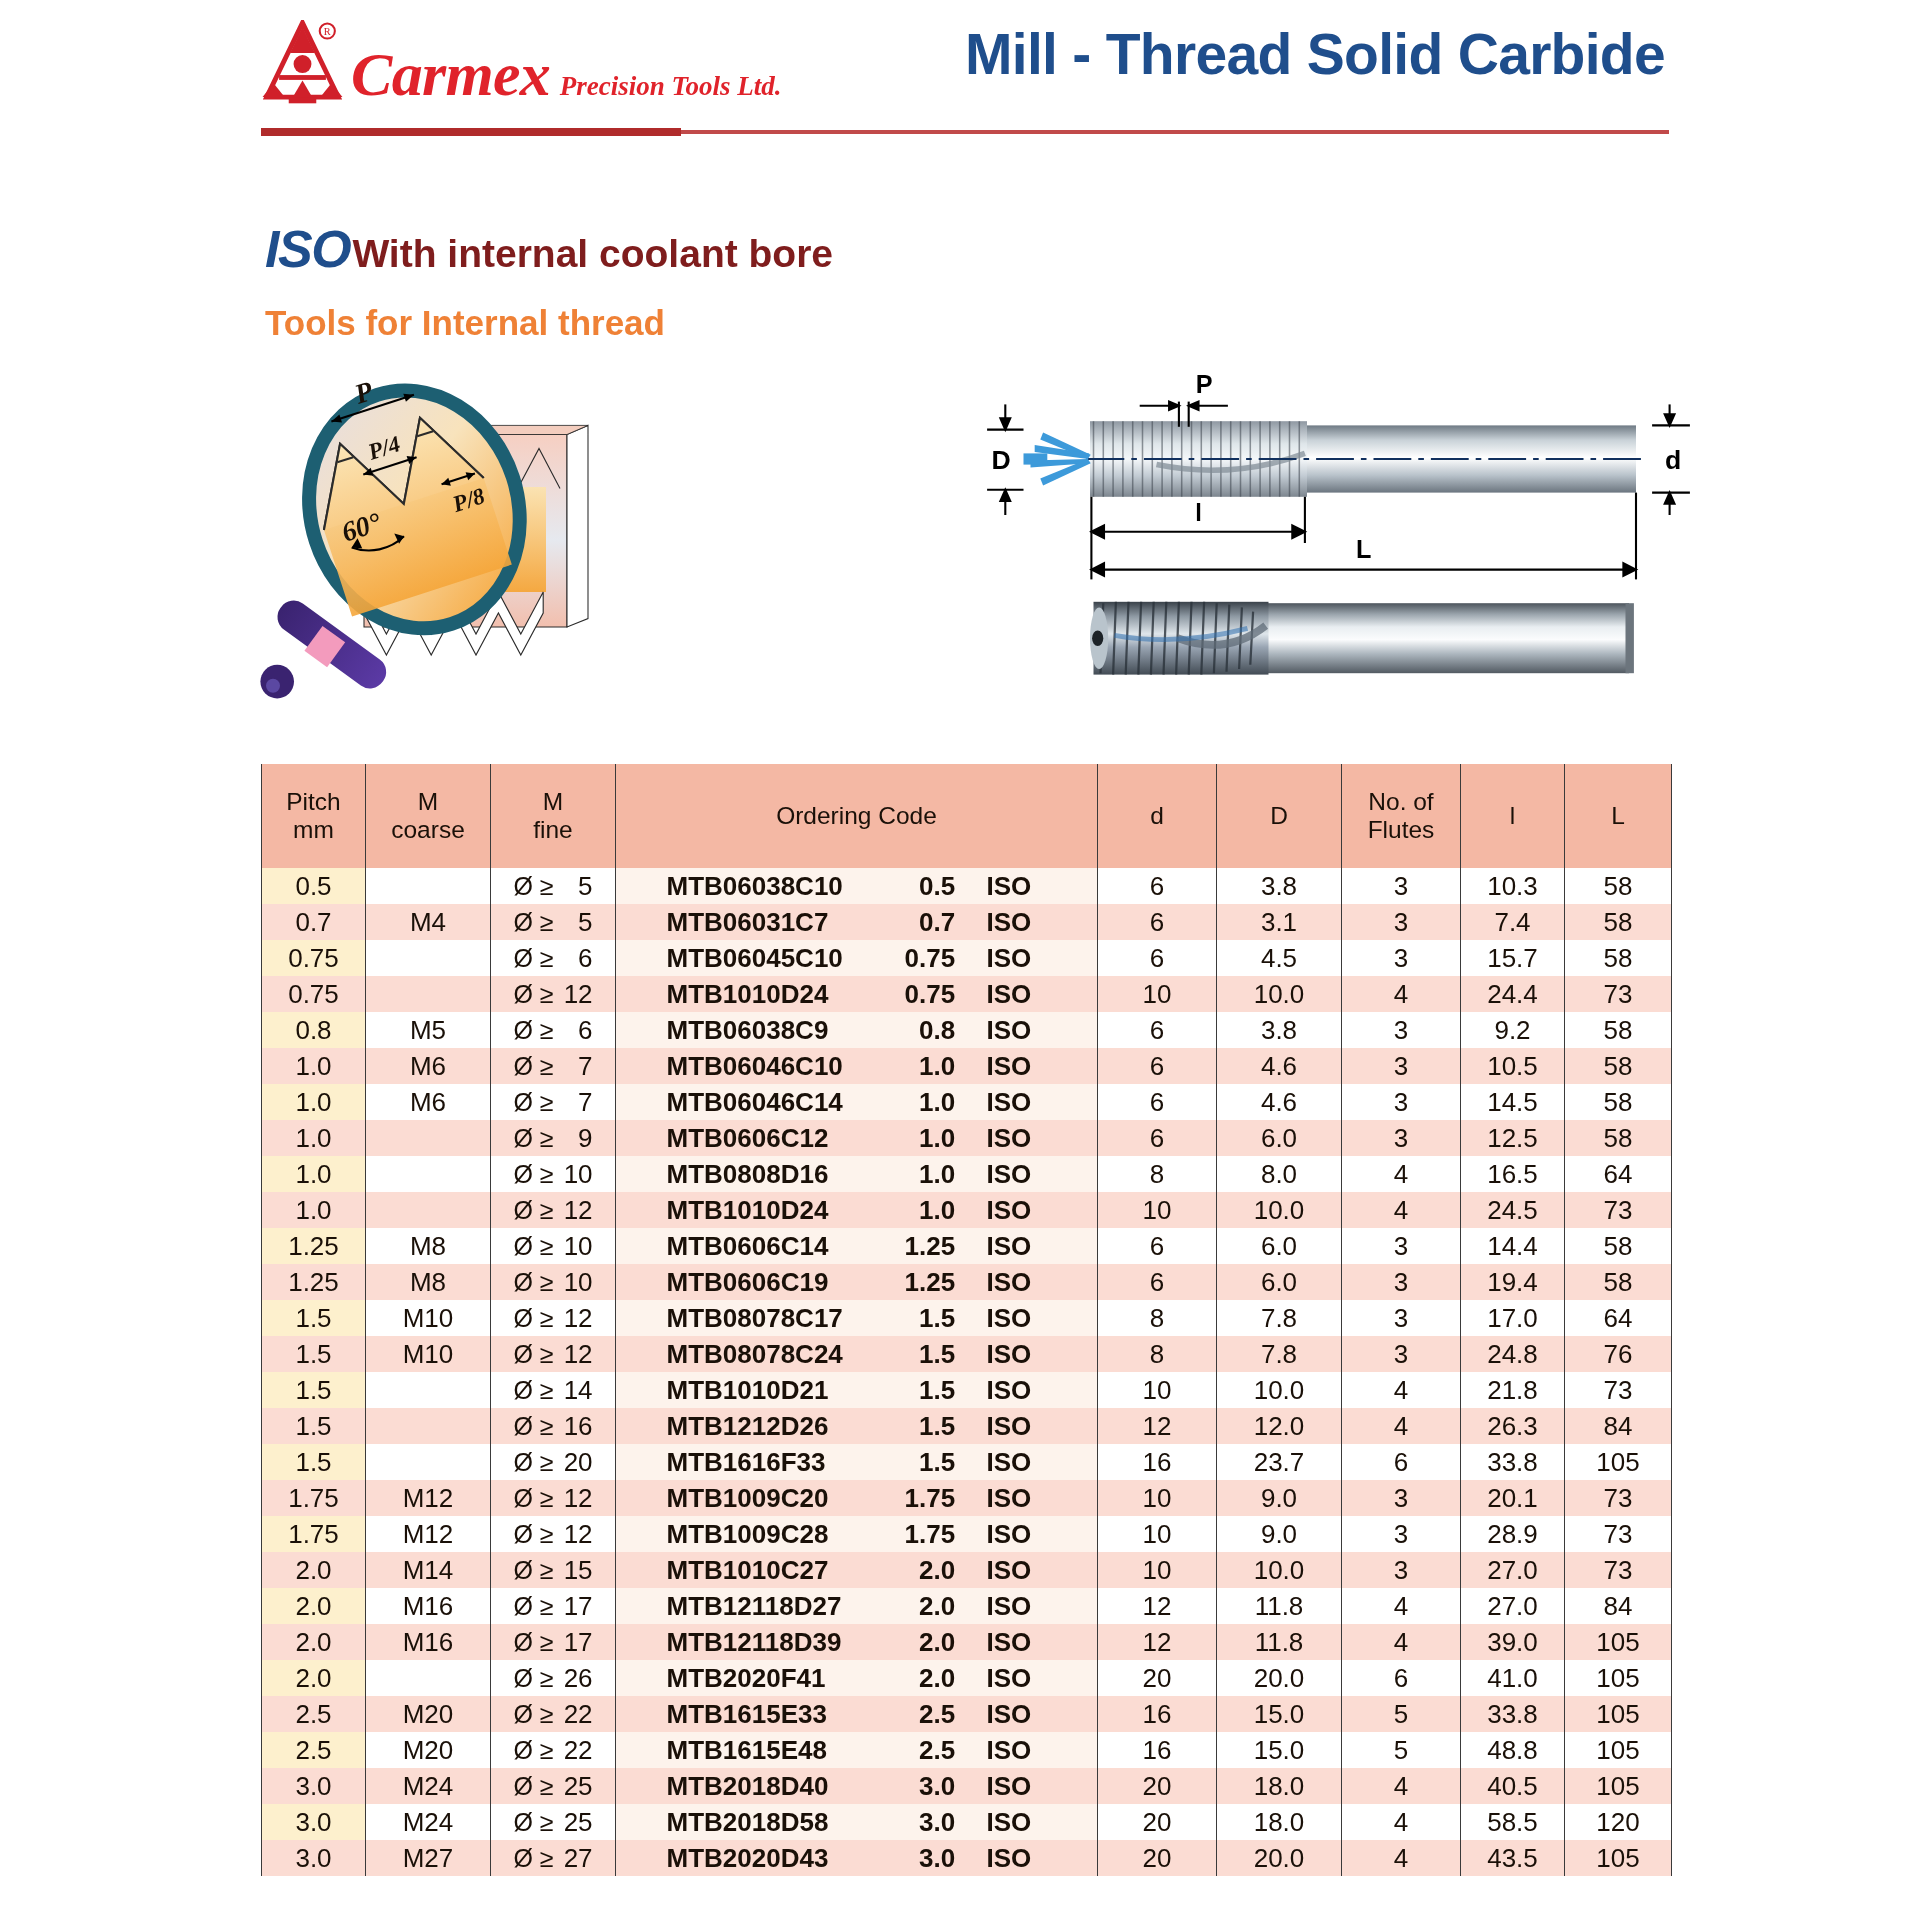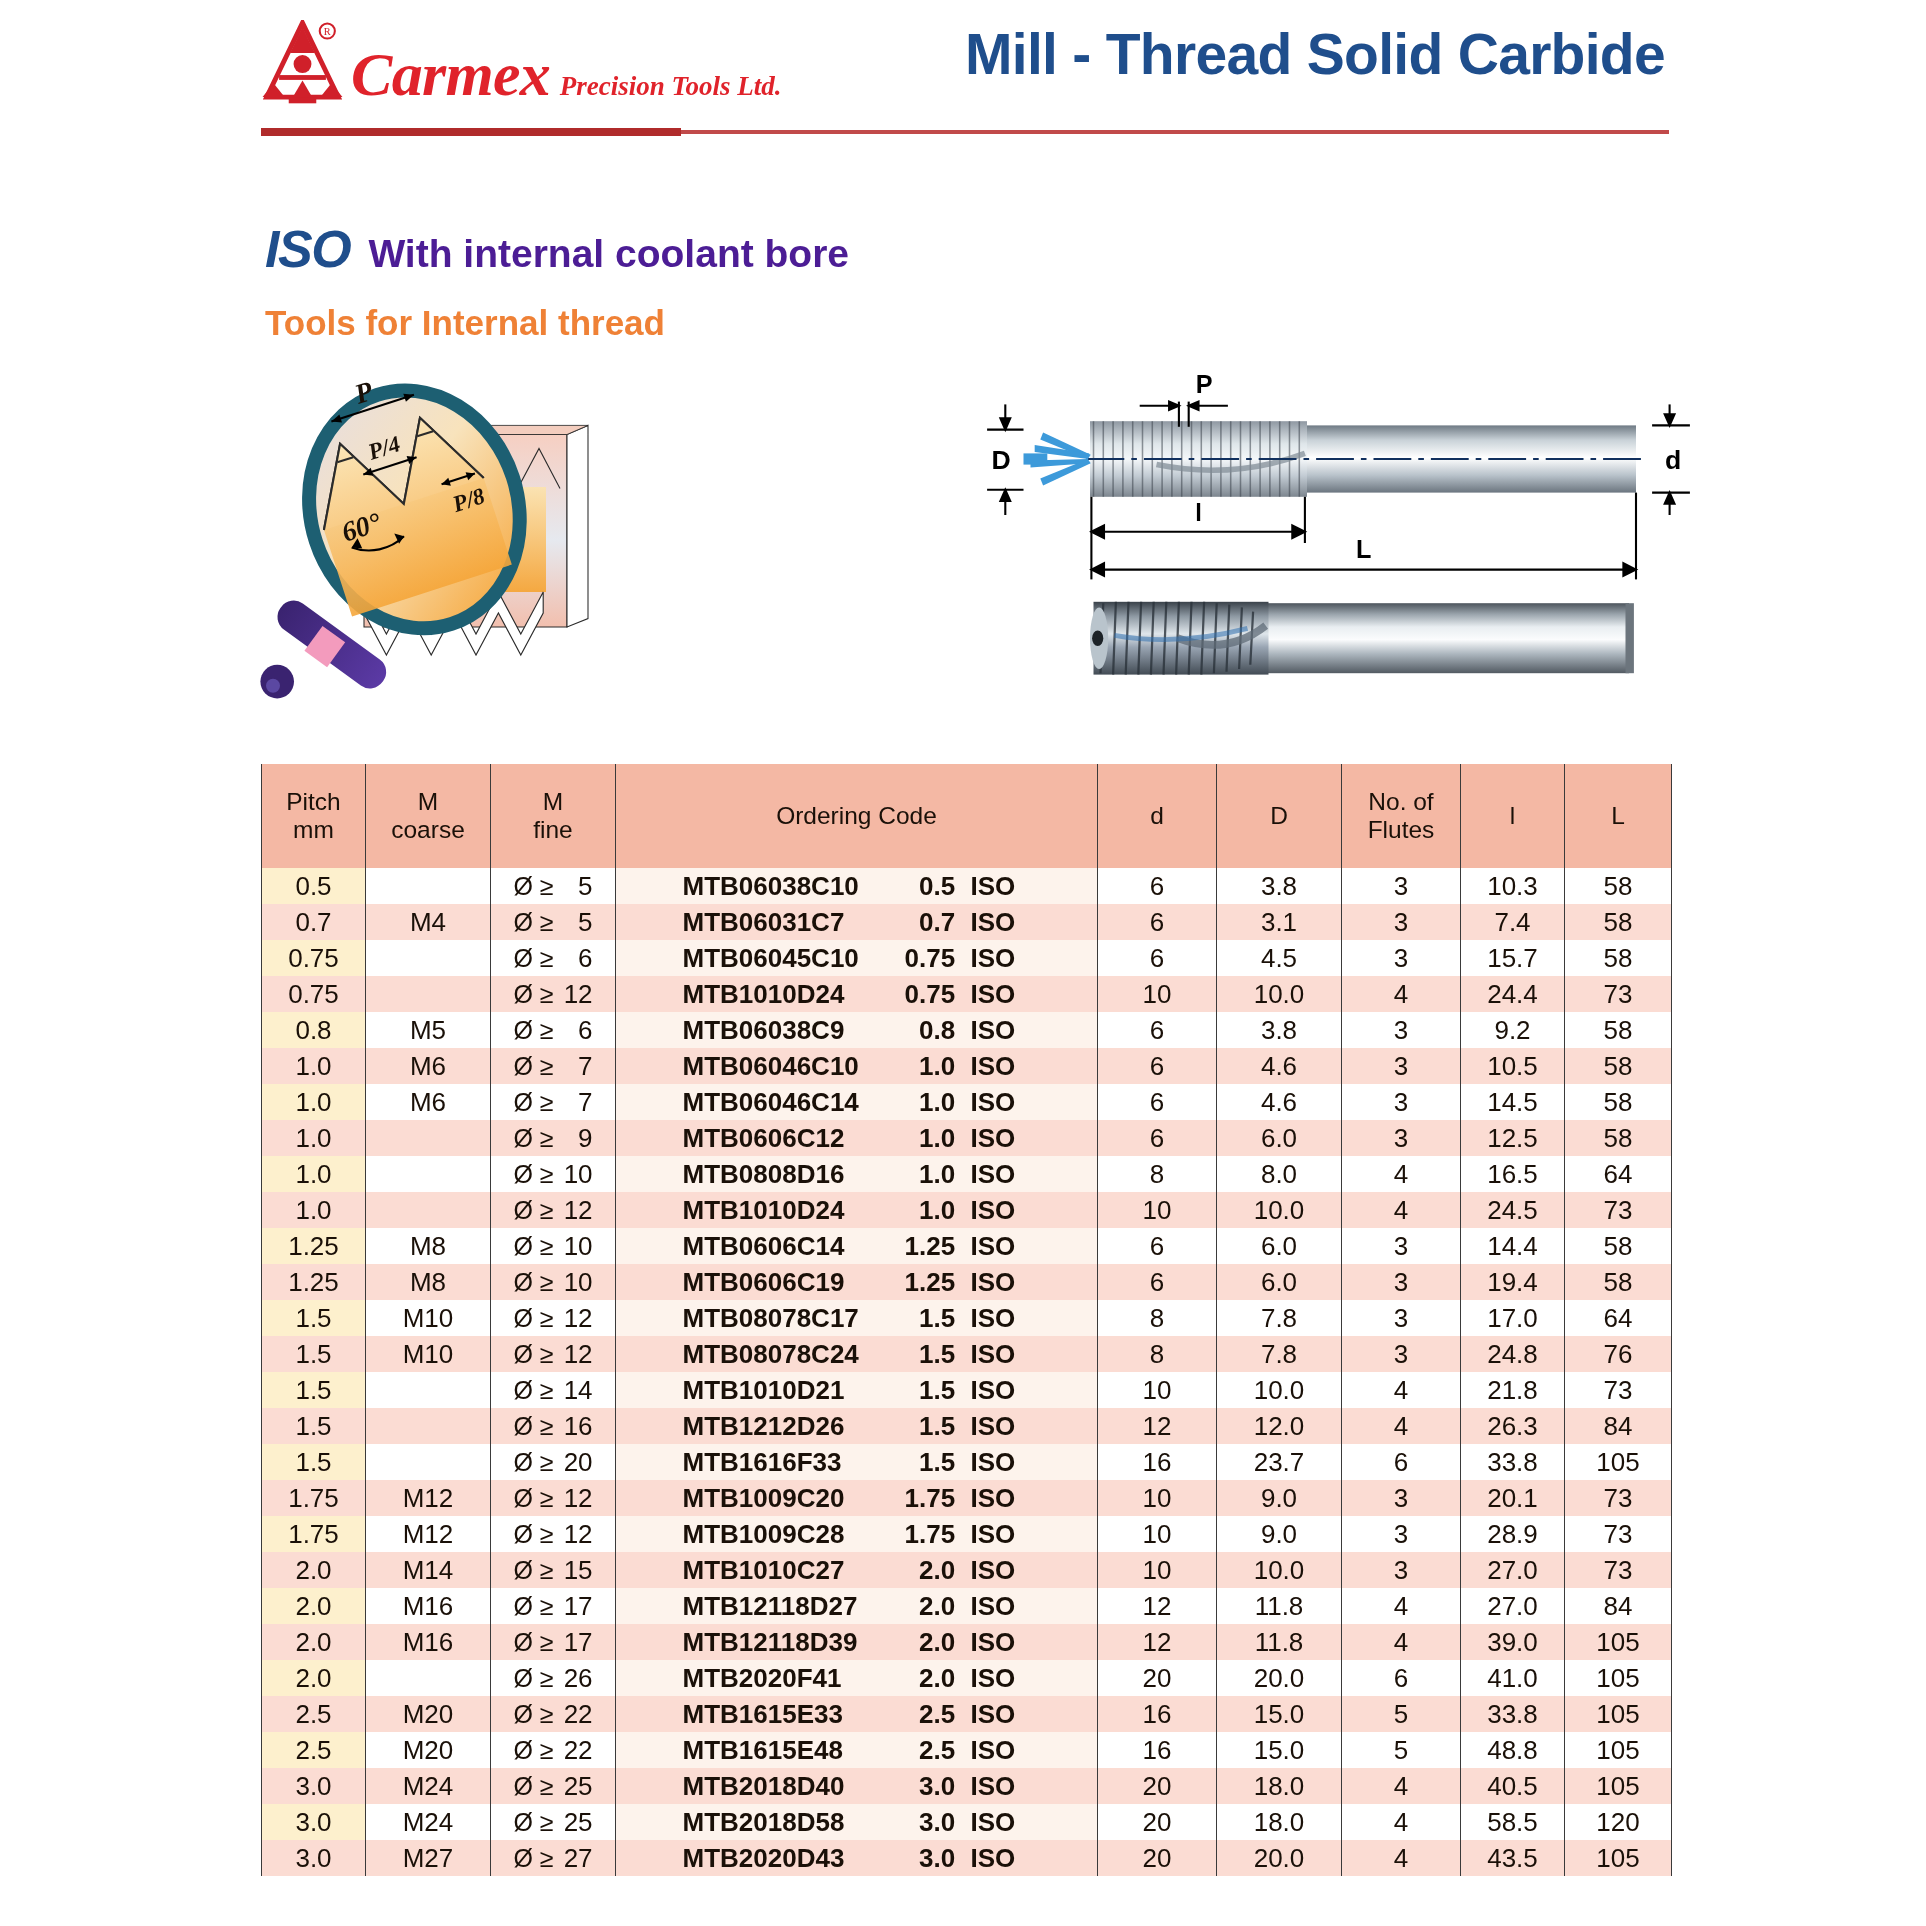--- a/index.html
+++ b/index.html
@@ -37,21 +37,21 @@
   .rule-thin  { position: absolute; left: 261px; top: 130px; width: 1408px; height: 3.5px; background: #c14a4a; }
 
   
   .sec-iso { position: absolute; left: 265px; top: 219px; display: flex; align-items: baseline; white-space: nowrap; }
   .sec-iso-word {
     font-family: "Liberation Sans", sans-serif; font-style: italic; font-weight: bold;
     font-size: 52px; color: #1f4e8c; letter-spacing: -1.4px;
   }
   .sec-iso-rest {
     font-family: "Liberation Sans", sans-serif; font-weight: bold;
-    font-size: 39px; color: #4c1d95; margin-left: 18px;
+    font-size: 39px; color: #7f1d1d; margin-left: 2px;
   }
   .sec-sub {
     position: absolute; left: 265px; top: 303px;
     font-family: "Liberation Sans", sans-serif; font-weight: bold;
     font-size: 35px; color: #ef8136; white-space: nowrap;
   }
 
   
   .illo-thread { position: absolute; left: 259px; top: 382px; width: 490px; height: 322px; }
   .illo-draw   { position: absolute; left: 981px; top: 375px; width: 743px; height: 217px; }
@@ -83,21 +83,21 @@
   tr.even td { background: #fbdcd3; }
   tr.odd  td.c-pitch { background: #fdf0cd; }
   tr.even td.c-pitch { background: #fbdcd3; }
   tr.odd  td.c-code  { background: #fdf3ec; }
   tr.even td.c-code  { background: #fbdcd3; }
 
   td.c-code {
     color: #1f4e8c; font-weight: bold; font-size: 25px;
     letter-spacing: 0px;
   }
-  .code-inner { display: flex; justify-content: center; align-items: center; gap: 0; }
+  .code-inner { display: flex; justify-content: center; align-items: center; gap: 16px; }
   .code-part { display: inline-block; text-align: left; }
   .code-id   { min-width: 210px; }
   .code-p    { min-width: 78px; text-align: right; padding-right: 15.4px; }
   .code-iso  { min-width: 60px; text-align: left; }
 
   .mf-inner { display: inline-flex; align-items: baseline; justify-content: center; gap: 7px; }
   .mf-sym { font-size: 25px; }
   .mf-num { min-width: 32px; text-align: right; }
 </style>
 </head>

